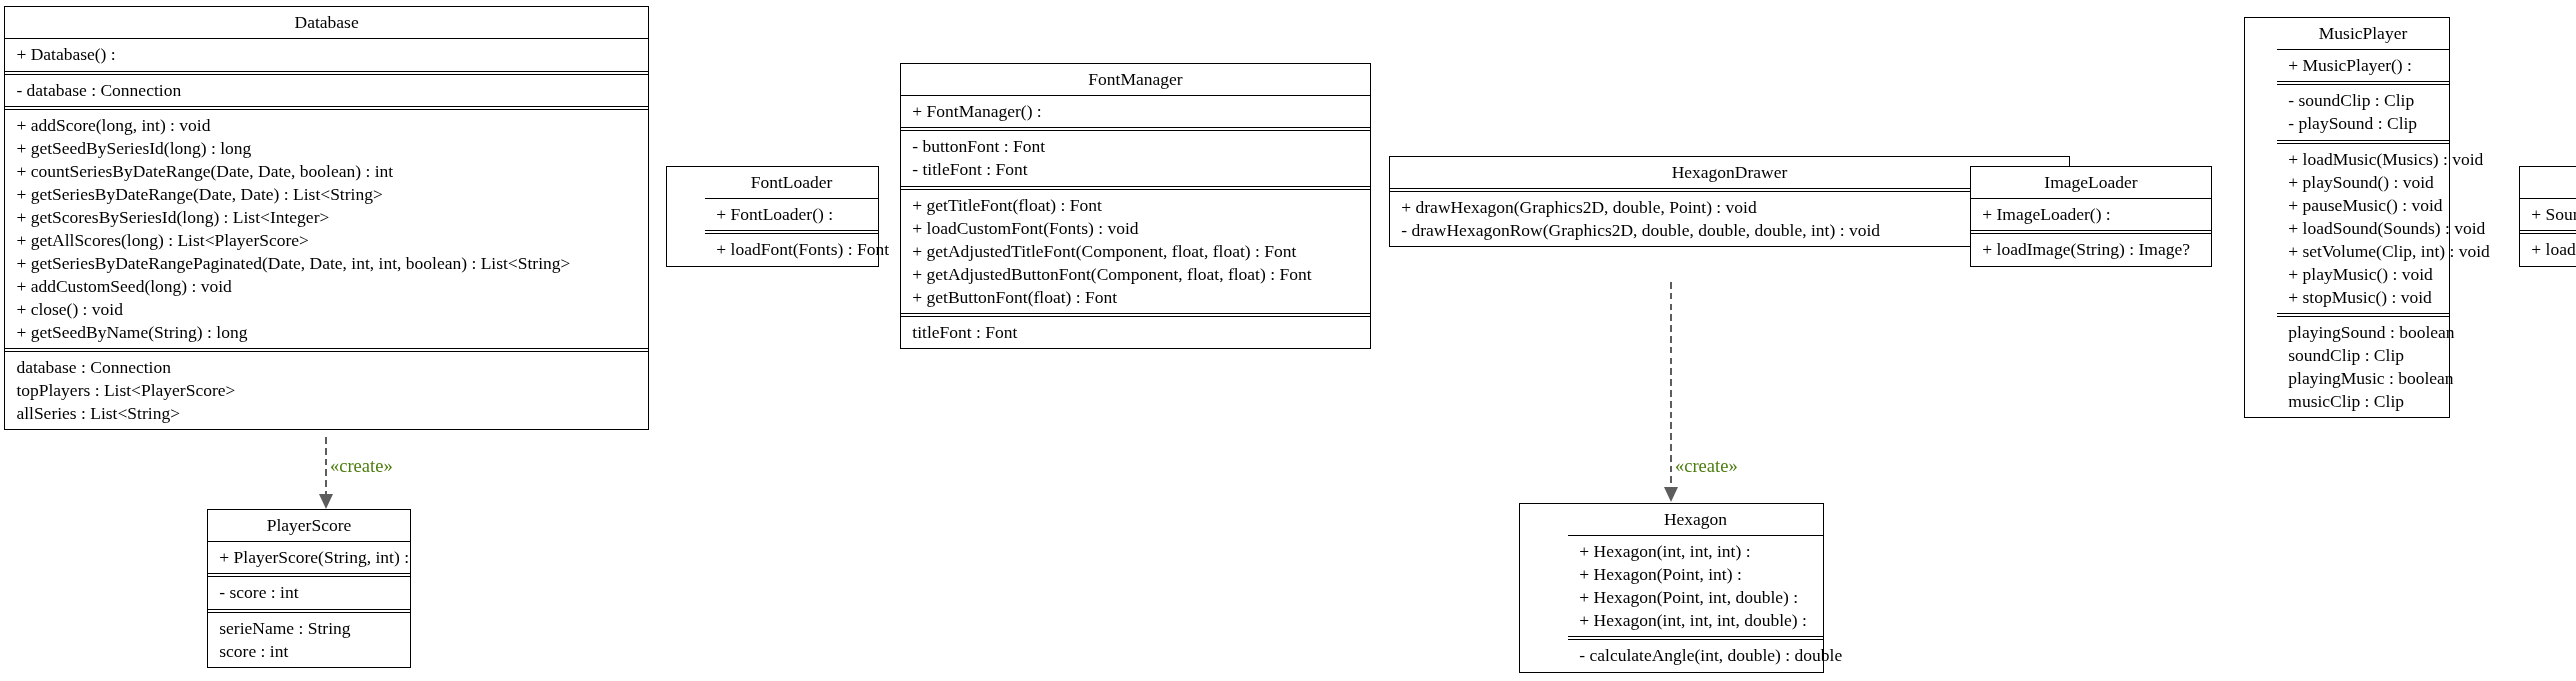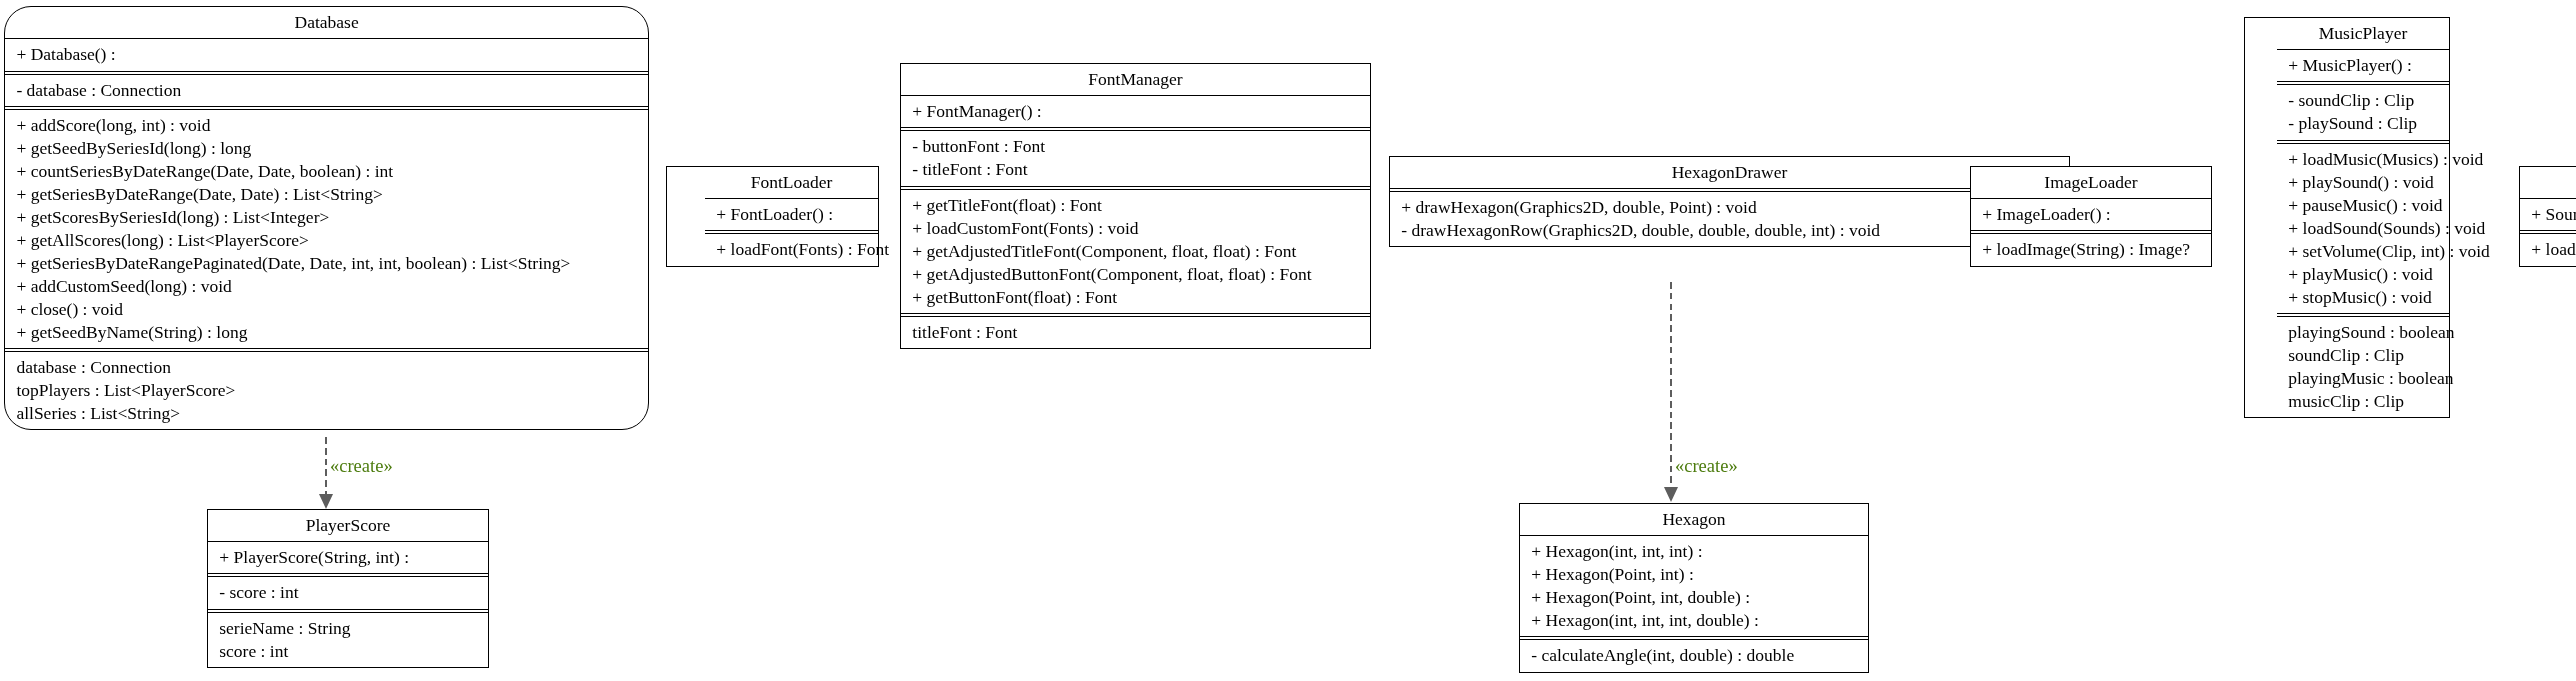--- a/index.html
+++ b/index.html
@@ -62,21 +62,21 @@
     line-height: 23px;
     font-size: 18.5px;
     white-space: nowrap;
     color: #4d7c0f;
   }
 </style>
 </head>
 <body>
 
 <div id="diagram">
-    <div class="class-box" style="left: 4.1px; top: 6.2px; width: 645px; border-color: rgb(0, 0, 0); background: rgb(255, 255, 255); border-radius: 27px;">
+    <div class="class-box" style="left: 4.1px; top: 6.2px; width: 645px; border-color: rgb(0, 0, 0); background: rgb(255, 255, 255);">
       <div class="section title-section">
         <div class="class-name">Database</div>
       </div>
       <div class="section sep-single">
         <div class="member-line">+ Database() :</div>
       </div>
       <div class="section sep-double">
         <div class="member-line">- database : Connection</div>
       </div>
       <div class="section sep-double">
@@ -90,21 +90,21 @@
         <div class="member-line">+ addCustomSeed(long) : void</div>
         <div class="member-line">+ close() : void</div>
         <div class="member-line">+ getSeedByName(String) : long</div>
       </div>
       <div class="section sep-double">
         <div class="member-line">database : Connection</div>
         <div class="member-line">topPlayers : List&lt;PlayerScore&gt;</div>
         <div class="member-line">allSeries : List&lt;String&gt;</div>
       </div>
     </div>
-    <div class="class-box" style="left: 207px; top: 509px; width: 282px; border-color: rgb(0, 0, 0); background: rgb(255, 255, 255);">
+    <div class="class-box" style="left: 207px; top: 509px; width: 204px; border-color: rgb(0, 0, 0); background: rgb(255, 255, 255);">
       <div class="section title-section">
         <div class="class-name">PlayerScore</div>
       </div>
       <div class="section sep-single">
         <div class="member-line">+ PlayerScore(String, int) :</div>
       </div>
       <div class="section sep-double">
         <div class="member-line">- score : int</div>
       </div>
       <div class="section sep-double">
@@ -147,21 +147,21 @@
     </div>
     <div class="class-box" style="left: 1389px; top: 156px; width: 681px; border-color: rgb(0, 0, 0); background: rgb(255, 255, 255);">
       <div class="section title-section">
         <div class="class-name">HexagonDrawer</div>
       </div>
       <div class="section sep-double">
         <div class="member-line">+ drawHexagon(Graphics2D, double, Point) : void</div>
         <div class="member-line">- drawHexagonRow(Graphics2D, double, double, double, int) : void</div>
       </div>
     </div>
-    <div class="class-box" style="left: 1519px; top: 503px; width: 350px; border-color: rgb(0, 0, 0); background: rgb(255, 255, 255);">
+    <div class="class-box" style="left: 1519px; top: 503px; width: 305px; border-color: rgb(0, 0, 0); background: rgb(255, 255, 255); padding-left: 48px;">
       <div class="section title-section">
         <div class="class-name">Hexagon</div>
       </div>
       <div class="section sep-single">
         <div class="member-line">+ Hexagon(int, int, int) :</div>
         <div class="member-line">+ Hexagon(Point, int) :</div>
         <div class="member-line">+ Hexagon(Point, int, double) :</div>
         <div class="member-line">+ Hexagon(int, int, int, double) :</div>
       </div>
       <div class="section sep-double">

